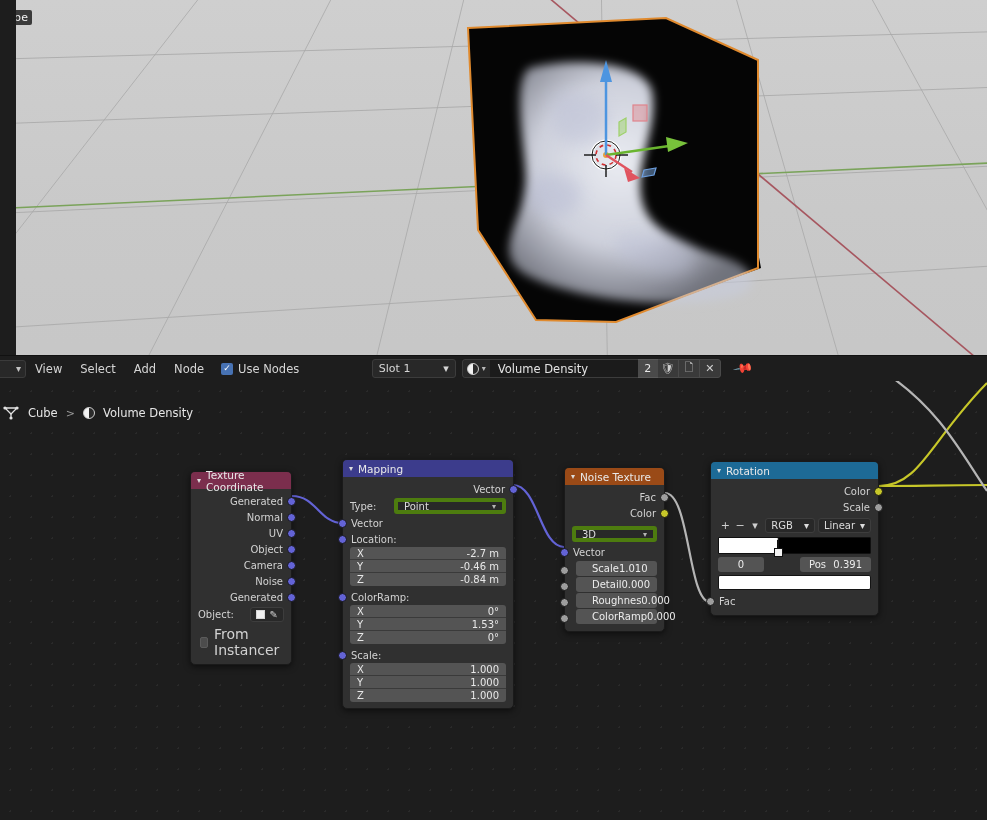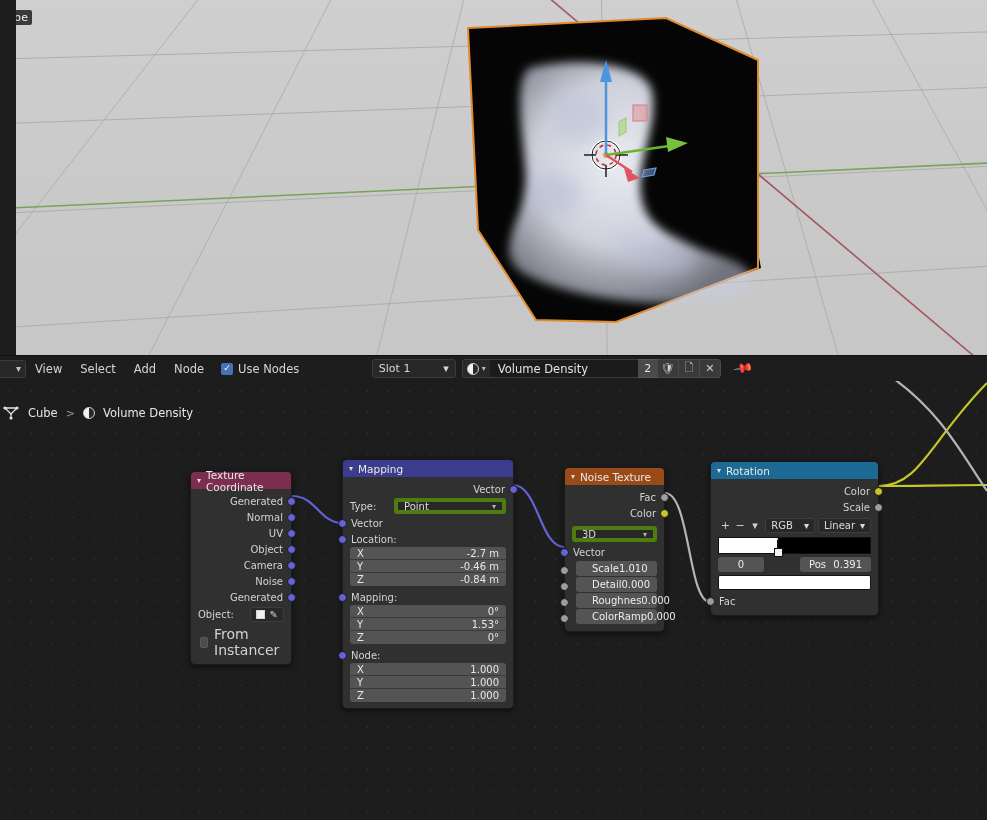--- a/index.html
+++ b/index.html
@@ -440,39 +440,39 @@
             <span>Y</span>
             <span>-0.46 m</span>
           </div>
           <div class="vecrow">
             <span>Z</span>
             <span>-0.84 m</span>
           </div>
         </div>
         <div class="row left" style="margin-top:3px">
           <span class="socket sock-left s-vector"></span>
-          <span class="sock-label">Mapping:</span>
+          <span class="sock-label">ColorRamp:</span>
         </div>
         <div class="vecbox">
           <div class="vecrow">
             <span>X</span>
             <span>0°</span>
           </div>
           <div class="vecrow">
             <span>Y</span>
             <span>1.53°</span>
           </div>
           <div class="vecrow">
             <span>Z</span>
             <span>0°</span>
           </div>
         </div>
         <div class="row left" style="margin-top:3px">
           <span class="socket sock-left s-vector"></span>
-          <span class="sock-label">Node:</span>
+          <span class="sock-label">Scale:</span>
         </div>
         <div class="vecbox">
           <div class="vecrow">
             <span>X</span>
             <span>1.000</span>
           </div>
           <div class="vecrow">
             <span>Y</span>
             <span>1.000</span>
           </div>

